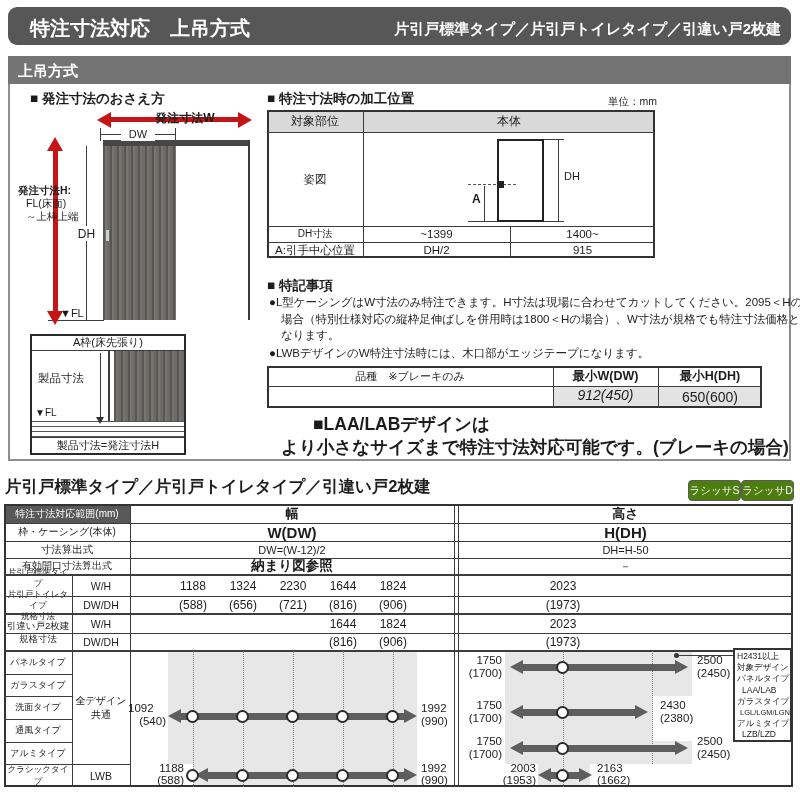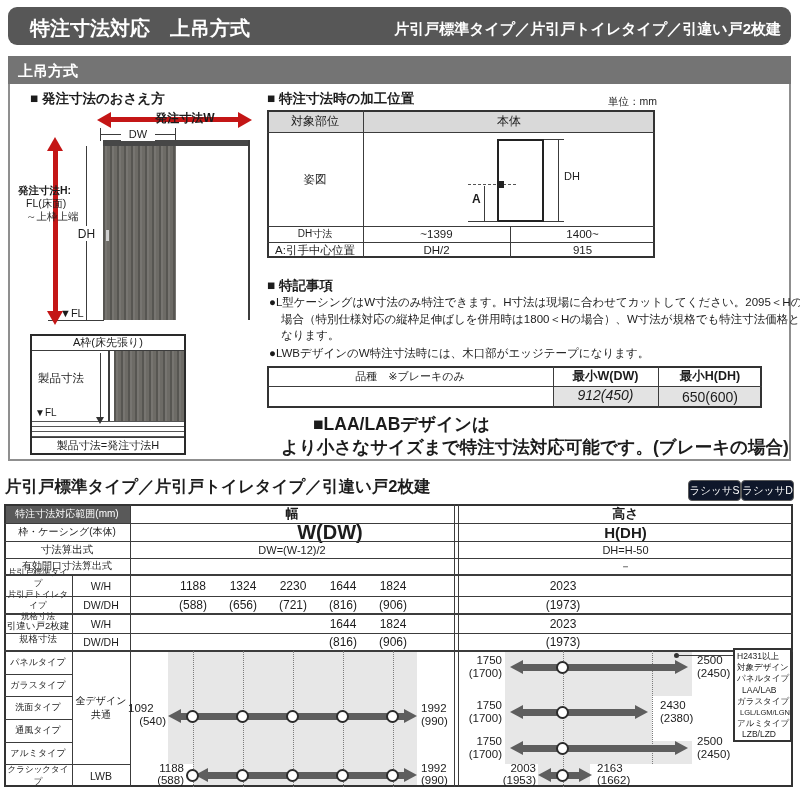--- a/index.html
+++ b/index.html
@@ -17,21 +17,21 @@
   .tr{border-top:7px solid transparent;border-bottom:7px solid transparent;border-left:13px solid #5e5e5e;}
   .rtl{border-top:8px solid transparent;border-bottom:8px solid transparent;border-right:14px solid #c41616;}
   .rtr{border-top:8px solid transparent;border-bottom:8px solid transparent;border-left:14px solid #c41616;}
   .rtu{border-left:8px solid transparent;border-right:8px solid transparent;border-bottom:14px solid #c41616;}
   .rtd{border-left:8px solid transparent;border-right:8px solid transparent;border-top:14px solid #c41616;}
   .circ{position:absolute;width:13px;height:13px;border-radius:50%;background:#fff;border:2px solid #2b2b2b;box-sizing:border-box;z-index:6;}
   .gray{position:absolute;background:#e7e7e7;z-index:1;}
   .dot{z-index:3;}
   .door{background-color:#6d6b66;background-image:repeating-linear-gradient(90deg,rgba(0,0,0,.20) 0 2px,rgba(255,255,255,.07) 2px 4px,rgba(0,0,0,0) 4px 7px);}
   .b{font-weight:bold;}
-  .badge{position:absolute;width:51px;height:19px;background:#0f172a;border:1px solid #5a5a5a;border-radius:4px;
+  .badge{position:absolute;width:51px;height:19px;background:#4d7c0f;border:1px solid #5a5a5a;border-radius:4px;
          color:#fff;font-size:10.5px;display:flex;align-items:center;justify-content:center;}
   .wh{background:#fff;z-index:2;}
 </style>
 </head>
 <body>
 
 <div class="page">
 
   <div class="abs" style="left:8px;top:7px;width:783px;height:38px;background:#575757;border-radius:9px;">
     <div class="t b" style="left:22px;top:8px;font-size:20px;color:#fff;">特注寸法対応　上吊方式</div>
@@ -166,28 +166,29 @@
   <div class="hl" style="left:4px;top:696px;width:68px;z-index:2;"></div>
   <div class="hl" style="left:4px;top:719px;width:68px;z-index:2;"></div>
   <div class="hl" style="left:4px;top:742px;width:68px;z-index:2;"></div>
   <div class="hl" style="left:4px;top:764px;width:126px;z-index:2;"></div>
 
   <div class="c" style="left:4px;top:504px;width:126px;height:19px;font-size:10px;color:#fff;z-index:2;">特注寸法対応範囲(mm)</div>
   <div class="c b" style="left:130px;top:504px;width:324px;height:19px;font-size:13px;">幅</div>
   <div class="c b" style="left:458px;top:504px;width:335px;height:19px;font-size:13px;">高さ</div>
 
   <div class="c" style="left:4px;top:523px;width:126px;height:18px;font-size:10px;">枠・ケーシング(本体)</div>
-  <div class="c b" style="left:130px;top:523px;width:324px;height:18px;font-size:20px;margin-left:38px;">W(DW)</div>
+  <div class="c b" style="left:130px;top:523px;width:324px;height:18px;font-size:15px;">W(DW)</div>
   <div class="c b" style="left:458px;top:523px;width:335px;height:18px;font-size:15px;">H(DH)</div>
 
   <div class="c" style="left:4px;top:541px;width:126px;height:17px;font-size:10.5px;">寸法算出式</div>
   <div class="c" style="left:130px;top:541px;width:324px;height:17px;font-size:11px;">DW=(W-12)/2</div>
   <div class="c" style="left:458px;top:541px;width:335px;height:17px;font-size:11px;">DH=H-50</div>
 
   <div class="c" style="left:4px;top:558px;width:126px;height:16px;font-size:10px;">有効開口寸法算出式</div>
+  <div class="c b" style="left:130px;top:558px;width:324px;height:16px;font-size:13.5px;">納まり図参照</div>
   <div class="c" style="left:458px;top:558px;width:335px;height:16px;font-size:11px;">－</div>
 
   <div class="c" style="left:4px;top:575px;width:68px;height:39px;font-size:8.5px;line-height:1.3;flex-direction:column;">
     <div>片引戸標準タイプ</div>
     <div>片引戸トイレタイプ</div>
     <div>規格寸法</div>
   </div>
   <div class="c" style="left:72px;top:575px;width:58px;height:21px;font-size:10.5px;">W/H</div>
   <div class="c" style="left:72px;top:596px;width:58px;height:17px;font-size:10.5px;">DW/DH</div>
   <div class="c" style="left:168px;top:575px;width:50px;height:21px;font-size:12px;">1188</div>

